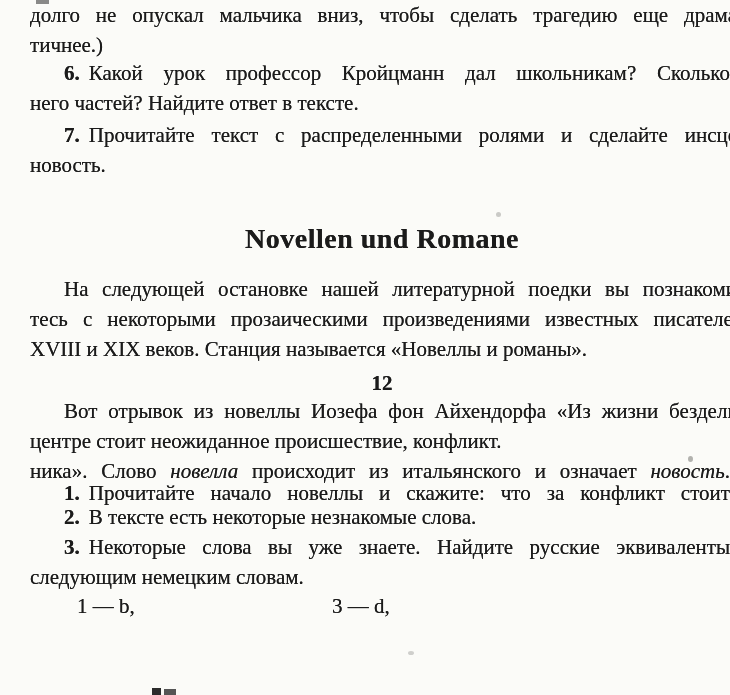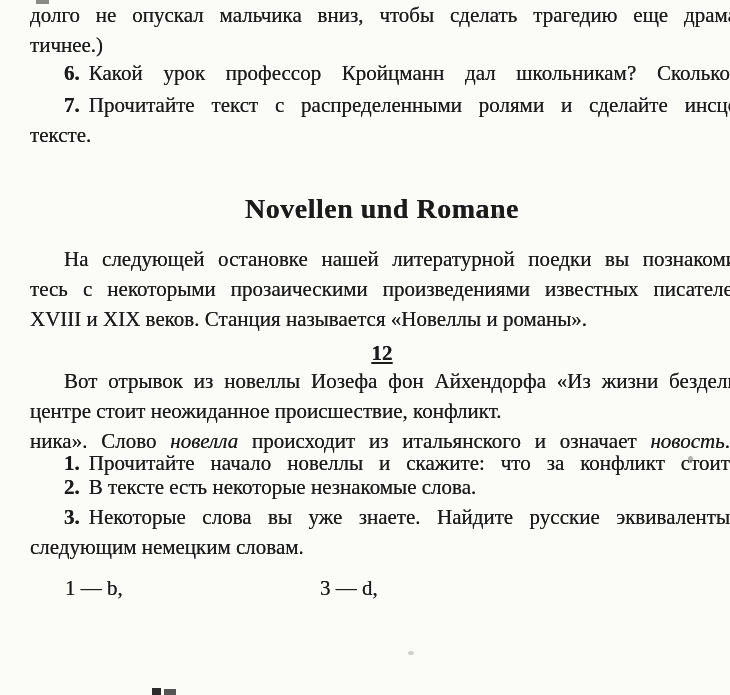--- a/index.html
+++ b/index.html
@@ -40,57 +40,58 @@
 
 <div class="page">
 
   <div>
     <div class="line just cut">долго не опускал мальчика вниз, чтобы сделать трагедию еще драма-</div>
     <div class="line">тичнее.)</div>
   </div>
 
   <div style="margin-top:-2px;">
     <div class="line just full indent"><span class="num">6.</span><span>Какой урок профессор Кройцманн дал школьникам? Сколько</span></div>
+    <div class="line">него частей? Найдите ответ в тексте.</div>
   </div>
 
   <div style="margin-top:2px;">
     <div class="line just cut indent"><span class="num">7.</span><span>Прочитайте текст с распределенными ролями и сделайте инсце-</span></div>
-    <div class="line">тексте.</div>
+    <div class="line">новость.</div>
   </div>
 
   <div class="line center h1" style="margin-top:40px;">Novellen und Romane</div>
 
   <div style="margin-top:16px;">
     <div class="line just cut indent">На следующей остановке нашей литературной поедки вы познакоми-</div>
     <div class="line just cut">тесь с некоторыми прозаическими произведениями известных писателей</div>
     <div class="line">XVIII и XIX веков. Станция называется «Новеллы и романы».</div>
   </div>
 
-  <div class="line center secnum" style="margin-top:4px;text-decoration:underline;">12</div>
+  <div class="line center secnum" style="margin-top:4px;">12</div>
 
   <div style="margin-top:-2px;">
     <div class="line just cut indent">Вот отрывок из новеллы Иозефа фон Айхендорфа «Из жизни бездель-</div>
     <div class="line">центре стоит неожиданное происшествие, конфликт.</div>
     <div class="line just full"><span>ника». Слово </span><span class="it">новелла</span><span> происходит из итальянского и означает </span><span class="it">новость</span><span>.</span></div>
   </div>
 
   <div style="margin-top:-8px;">
     <div class="line just full indent"><span class="num">1.</span><span>Прочитайте начало новеллы и скажите: что за конфликт стоит</span></div>
   </div>
 
   <div style="margin-top:-6px;">
     <div class="line indent"><span class="num">2.</span><span>В тексте есть некоторые незнакомые слова.</span></div>
   </div>
 
   <div style="margin-top:0;">
     <div class="line just full indent"><span class="num">3.</span><span>Некоторые слова вы уже знаете. Найдите русские эквиваленты</span></div>
     <div class="line">следующим немецким словам.</div>
   </div>
 
-  <div style="margin-top:12px;">
+  <div style="margin-top:0;padding-left:12px;">
     <div class="line ansrow"><span class="ansa">1 — b,</span><span class="ansb">3 — d,</span></div>
   </div>
 
   <div class="frag" style="left:36px;top:0;width:13px;height:4px;opacity:.55;"></div>
   <div class="frag" style="left:152px;top:688px;width:9px;height:7px;"></div>
   <div class="frag" style="left:164px;top:689px;width:12px;height:6px;opacity:.8;"></div>
   <div class="speck" style="left:496px;top:212px;width:5px;height:5px;opacity:.5;"></div>
   <div class="speck" style="left:688px;top:456px;width:5px;height:6px;opacity:.75;"></div>
   <div class="speck" style="left:408px;top:651px;width:6px;height:4px;opacity:.45;"></div>
 

